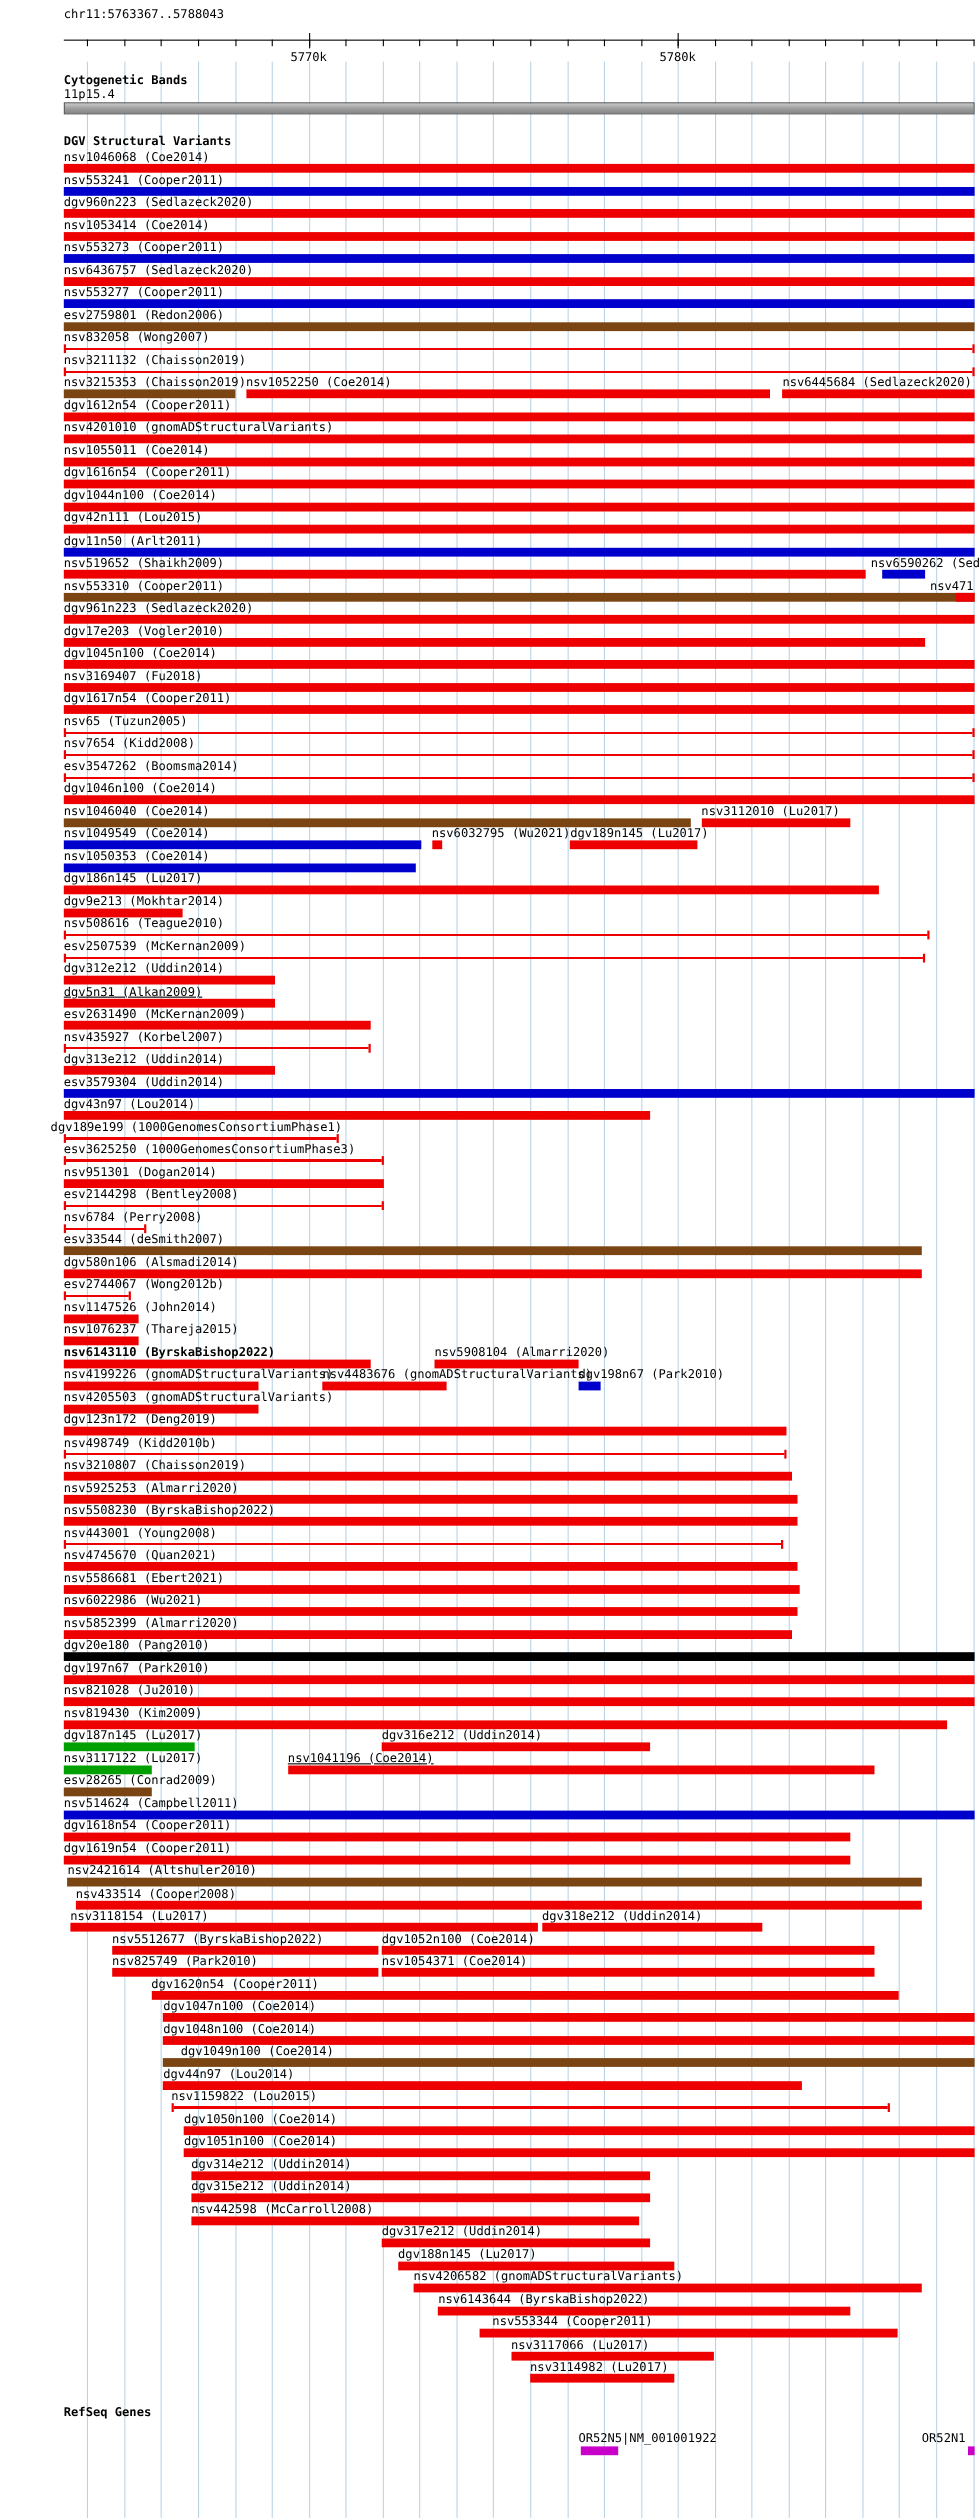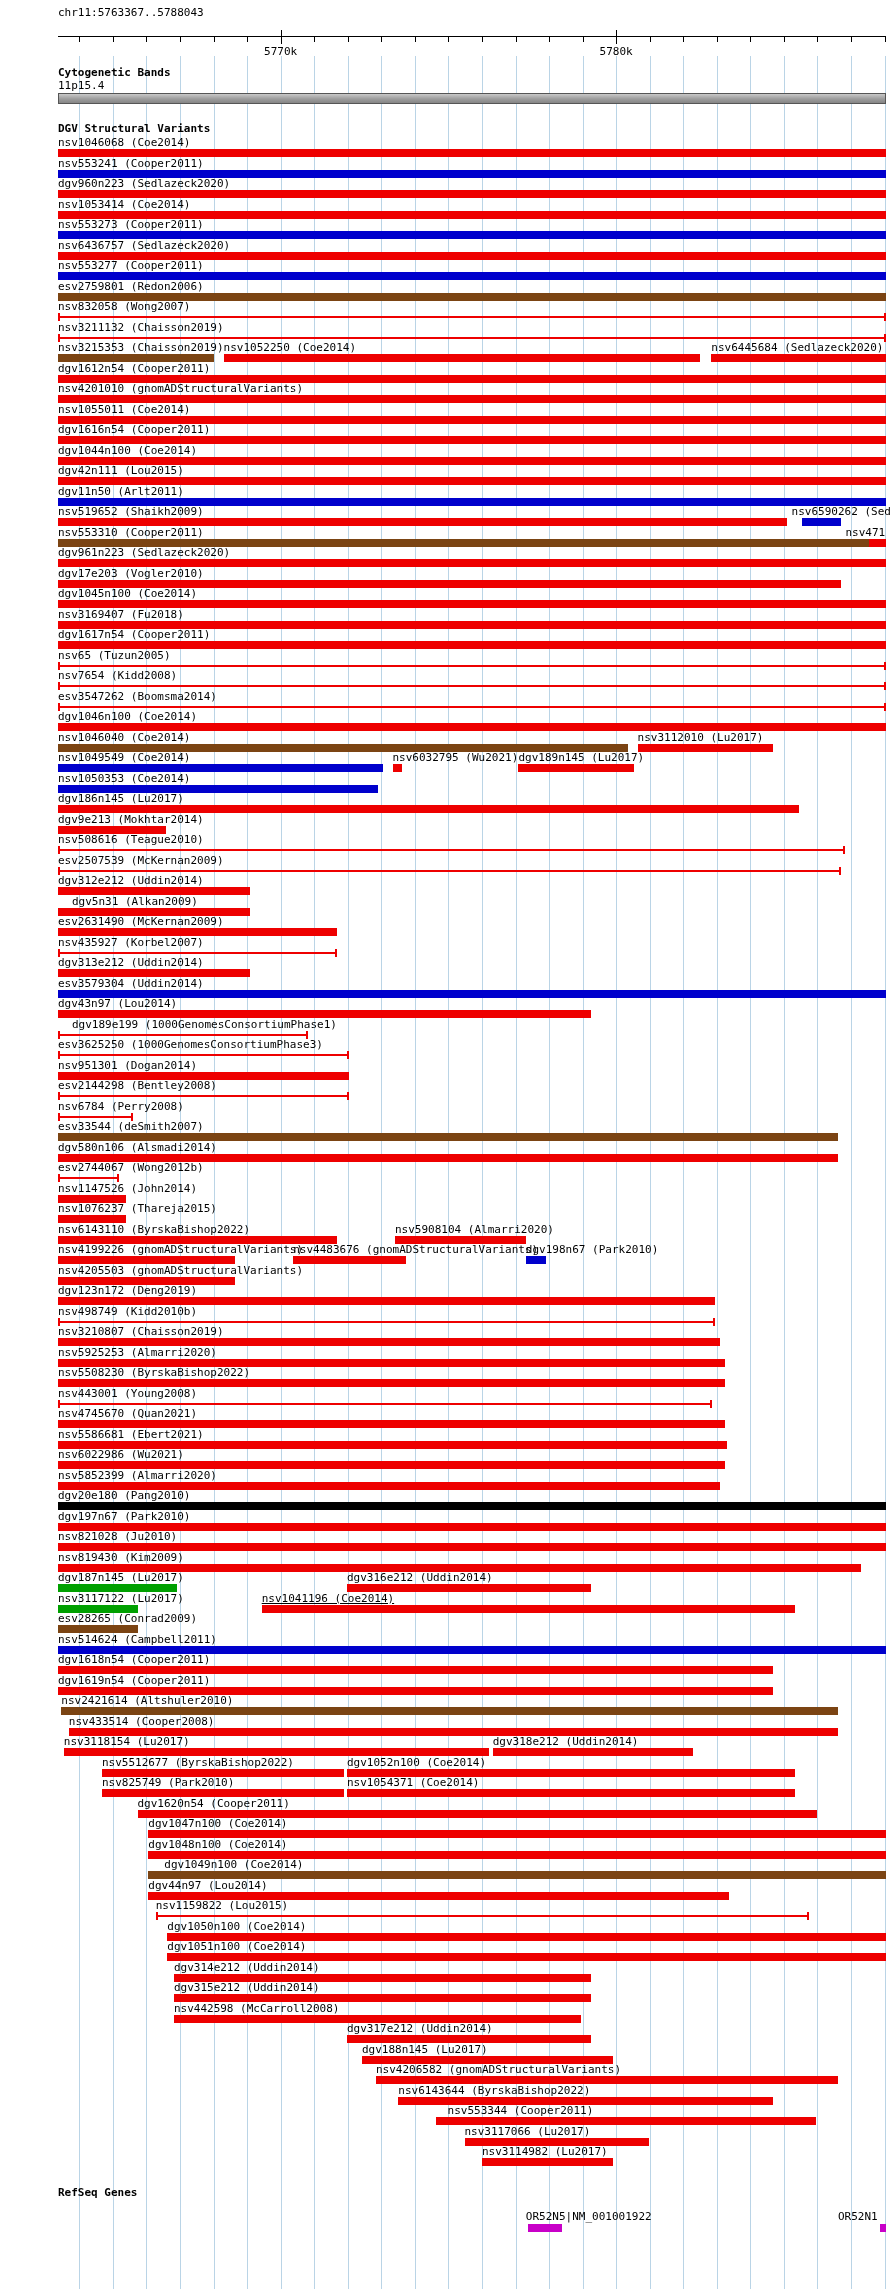--- a/index.html
+++ b/index.html
@@ -178,53 +178,53 @@
       <div class="row-label" style="left: 58px; top: 793px;">dgv186n145 (Lu2017)</div>
       <div class="bar" style="left: 58px; top: 805px; width: 741.1px; background: rgb(238, 0, 0);"></div>
       <div class="row-label" style="left: 58px; top: 813.5px;">dgv9e213 (Mokhtar2014)</div>
       <div class="bar" style="left: 58px; top: 825.5px; width: 107.6px; background: rgb(238, 0, 0);"></div>
       <div class="row-label" style="left: 58px; top: 834px;">nsv508616 (Teague2010)</div>
       <div class="bar" style="left: 58px; top: 846px; width: 786.6px; box-sizing: border-box; border-left: 2px solid rgb(238, 0, 0); border-right: 2px solid rgb(238, 0, 0); background: linear-gradient(transparent 3px, rgb(238, 0, 0) 3px, rgb(238, 0, 0) 5px, transparent 5px);"></div>
       <div class="row-label" style="left: 58px; top: 854.5px;">esv2507539 (McKernan2009)</div>
       <div class="bar" style="left: 58px; top: 866.5px; width: 783.3px; box-sizing: border-box; border-left: 2px solid rgb(238, 0, 0); border-right: 2px solid rgb(238, 0, 0); background: linear-gradient(transparent 3px, rgb(238, 0, 0) 3px, rgb(238, 0, 0) 5px, transparent 5px);"></div>
       <div class="row-label" style="left: 58px; top: 875px;">dgv312e212 (Uddin2014)</div>
       <div class="bar" style="left: 58px; top: 887px; width: 192.1px; background: rgb(238, 0, 0);"></div>
-      <div class="row-label" style="left: 72px; top: 895.5px;">dgv5n31 (Alkan2009)</div>
+      <div class="row-label" style="left: 58px; top: 895.5px; text-decoration: underline;">dgv5n31 (Alkan2009)</div>
       <div class="bar" style="left: 58px; top: 907.5px; width: 192.1px; background: rgb(238, 0, 0);"></div>
       <div class="row-label" style="left: 58px; top: 916px;">esv2631490 (McKernan2009)</div>
       <div class="bar" style="left: 58px; top: 928px; width: 279px; background: rgb(238, 0, 0);"></div>
       <div class="row-label" style="left: 58px; top: 936.5px;">nsv435927 (Korbel2007)</div>
       <div class="bar" style="left: 58px; top: 948.5px; width: 279px; box-sizing: border-box; border-left: 2px solid rgb(238, 0, 0); border-right: 2px solid rgb(238, 0, 0); background: linear-gradient(transparent 3px, rgb(238, 0, 0) 3px, rgb(238, 0, 0) 5px, transparent 5px);"></div>
       <div class="row-label" style="left: 58px; top: 957px;">dgv313e212 (Uddin2014)</div>
       <div class="bar" style="left: 58px; top: 969px; width: 192.1px; background: rgb(238, 0, 0);"></div>
       <div class="row-label" style="left: 58px; top: 977.5px;">esv3579304 (Uddin2014)</div>
       <div class="bar" style="left: 58px; top: 989.5px; width: 828px; background: rgb(0, 0, 204);"></div>
       <div class="row-label" style="left: 58px; top: 998px;">dgv43n97 (Lou2014)</div>
       <div class="bar" style="left: 58px; top: 1010px; width: 533.2px; background: rgb(238, 0, 0);"></div>
-      <div class="row-label" style="left: 72px; top: 1018.5px; text-align: center;">dgv189e199 (1000GenomesConsortiumPhase1)</div>
+      <div class="row-label" style="left: 46px; top: 1018.5px; text-align: center;">dgv189e199 (1000GenomesConsortiumPhase1)</div>
       <div class="bar" style="left: 58px; top: 1030.5px; width: 250.1px; box-sizing: border-box; border-left: 2px solid rgb(238, 0, 0); border-right: 2px solid rgb(238, 0, 0); background: linear-gradient(transparent 3px, rgb(238, 0, 0) 3px, rgb(238, 0, 0) 5px, transparent 5px);"></div>
       <div class="row-label" style="left: 58px; top: 1039px; text-align: center;">esv3625250 (1000GenomesConsortiumPhase3)</div>
       <div class="bar" style="left: 58px; top: 1051px; width: 290.6px; box-sizing: border-box; border-left: 2px solid rgb(238, 0, 0); border-right: 2px solid rgb(238, 0, 0); background: linear-gradient(transparent 3px, rgb(238, 0, 0) 3px, rgb(238, 0, 0) 5px, transparent 5px);"></div>
       <div class="row-label" style="left: 58px; top: 1059.5px;">nsv951301 (Dogan2014)</div>
       <div class="bar" style="left: 58px; top: 1071.5px; width: 290.6px; background: rgb(238, 0, 0);"></div>
       <div class="row-label" style="left: 58px; top: 1080px;">esv2144298 (Bentley2008)</div>
       <div class="bar" style="left: 58px; top: 1092px; width: 290.6px; box-sizing: border-box; border-left: 2px solid rgb(238, 0, 0); border-right: 2px solid rgb(238, 0, 0); background: linear-gradient(transparent 3px, rgb(238, 0, 0) 3px, rgb(238, 0, 0) 5px, transparent 5px);"></div>
       <div class="row-label" style="left: 58px; top: 1100.5px;">nsv6784 (Perry2008)</div>
       <div class="bar" style="left: 58px; top: 1112.5px; width: 75.3px; box-sizing: border-box; border-left: 2px solid rgb(238, 0, 0); border-right: 2px solid rgb(238, 0, 0); background: linear-gradient(transparent 3px, rgb(238, 0, 0) 3px, rgb(238, 0, 0) 5px, transparent 5px);"></div>
       <div class="row-label" style="left: 58px; top: 1121px;">esv33544 (deSmith2007)</div>
       <div class="bar" style="left: 58px; top: 1133px; width: 780px; background: rgb(123, 68, 19);"></div>
       <div class="row-label" style="left: 58px; top: 1141.5px;">dgv580n106 (Alsmadi2014)</div>
       <div class="bar" style="left: 58px; top: 1153.5px; width: 780px; background: rgb(238, 0, 0);"></div>
       <div class="row-label" style="left: 58px; top: 1162px;">esv2744067 (Wong2012b)</div>
       <div class="bar" style="left: 58px; top: 1174px; width: 61.3px; box-sizing: border-box; border-left: 2px solid rgb(238, 0, 0); border-right: 2px solid rgb(238, 0, 0); background: linear-gradient(transparent 3px, rgb(238, 0, 0) 3px, rgb(238, 0, 0) 5px, transparent 5px);"></div>
       <div class="row-label" style="left: 58px; top: 1182.5px;">nsv1147526 (John2014)</div>
       <div class="bar" style="left: 58px; top: 1194.5px; width: 67.9px; background: rgb(238, 0, 0);"></div>
       <div class="row-label" style="left: 58px; top: 1203px;">nsv1076237 (Thareja2015)</div>
       <div class="bar" style="left: 58px; top: 1215px; width: 67.9px; background: rgb(238, 0, 0);"></div>
-      <div class="row-label" style="left: 58px; top: 1223.5px;">nsv6143110 (ByrskaBishop2022)</div>
+      <div class="row-label" style="left: 58px; top: 1223.5px; font-weight: bold;">nsv6143110 (ByrskaBishop2022)</div>
       <div class="bar" style="left: 58px; top: 1235.5px; width: 279px; background: rgb(238, 0, 0);"></div>
       <div class="row-label" style="left: 395px; top: 1223.5px;">nsv5908104 (Almarri2020)</div>
       <div class="bar" style="left: 395px; top: 1235.5px; width: 130.8px; background: rgb(238, 0, 0);"></div>
       <div class="row-label" style="left: 58px; top: 1244px;">nsv4199226 (gnomADStructuralVariants)</div>
       <div class="bar" style="left: 58px; top: 1256px; width: 177.2px; background: rgb(238, 0, 0);"></div>
       <div class="row-label" style="left: 293.2px; top: 1244px;">nsv4483676 (gnomADStructuralVariants)</div>
       <div class="bar" style="left: 293.2px; top: 1256px; width: 112.6px; background: rgb(238, 0, 0);"></div>
       <div class="row-label" style="left: 525.8px; top: 1244px;">dgv198n67 (Park2010)</div>
       <div class="bar" style="left: 525.8px; top: 1256px; width: 20.7px; background: rgb(0, 0, 204);"></div>
       <div class="row-label" style="left: 58px; top: 1264.5px;">nsv4205503 (gnomADStructuralVariants)</div>

